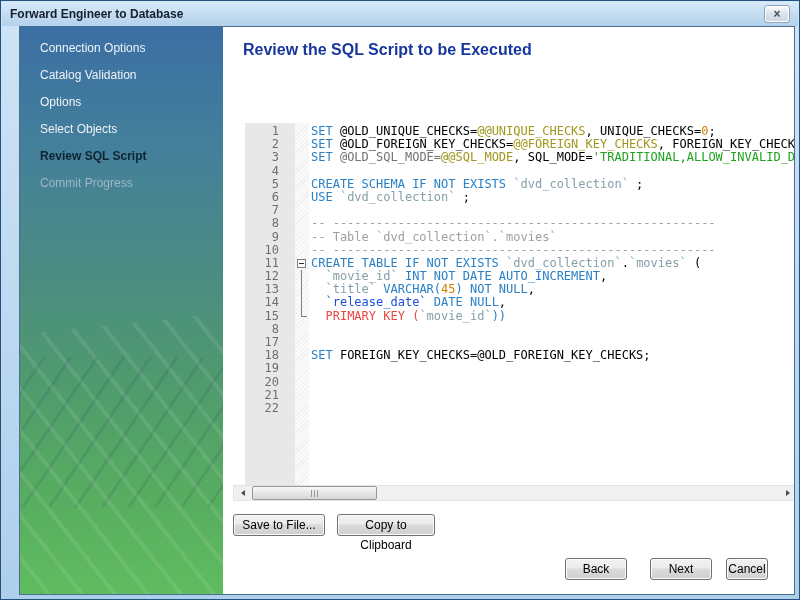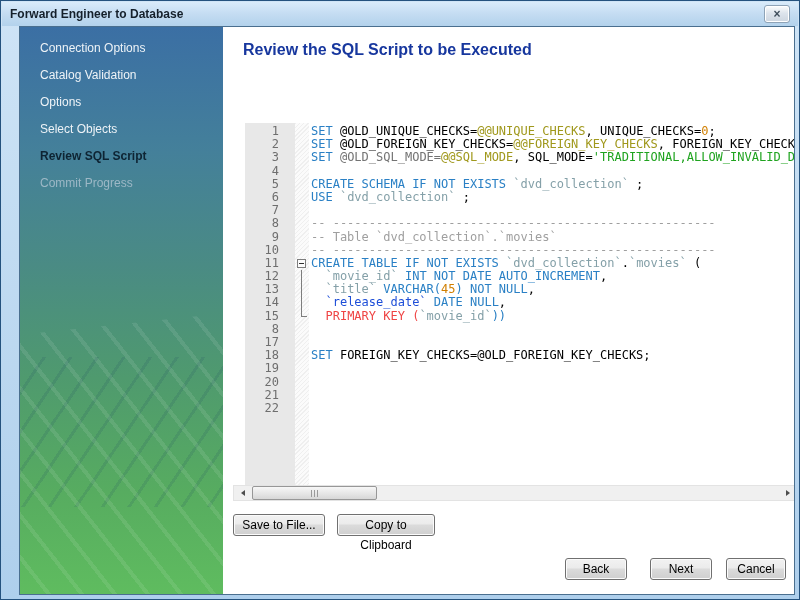--- a/index.html
+++ b/index.html
@@ -76,21 +76,21 @@
 
   
   .btn{ position:absolute; height:22px; border:1px solid #707070; border-radius:3px;
     background:linear-gradient(180deg,#f2f2f2 0%,#ebebeb 45%,#dbdbdb 50%,#cfcfcf 100%);
     box-shadow:inset 0 0 0 1px #fbfbfb;
     font-size:12px; color:#000; text-align:center; line-height:20px; cursor:pointer; }
   .btn-save{ left:10px; top:487px; width:92px; }
   .btn-copy{ left:322px; top:487px; width:98px; left:114px; }
   .btn-back{ left:342px; top:531px; width:62px; }
   .btn-next{ left:427px; top:531px; width:62px; }
-  .btn-cancel{ left:503px; top:531px; width:60px; }
+  .btn-cancel{ left:503px; top:531px; width:42px; }
 </style>
 </head>
 <body>
 
 <div class="window">
   <div class="titlebar">
     <span class="title">Forward Engineer to Database</span>
   </div>
   <div class="close-btn">
     <span>×</span>

